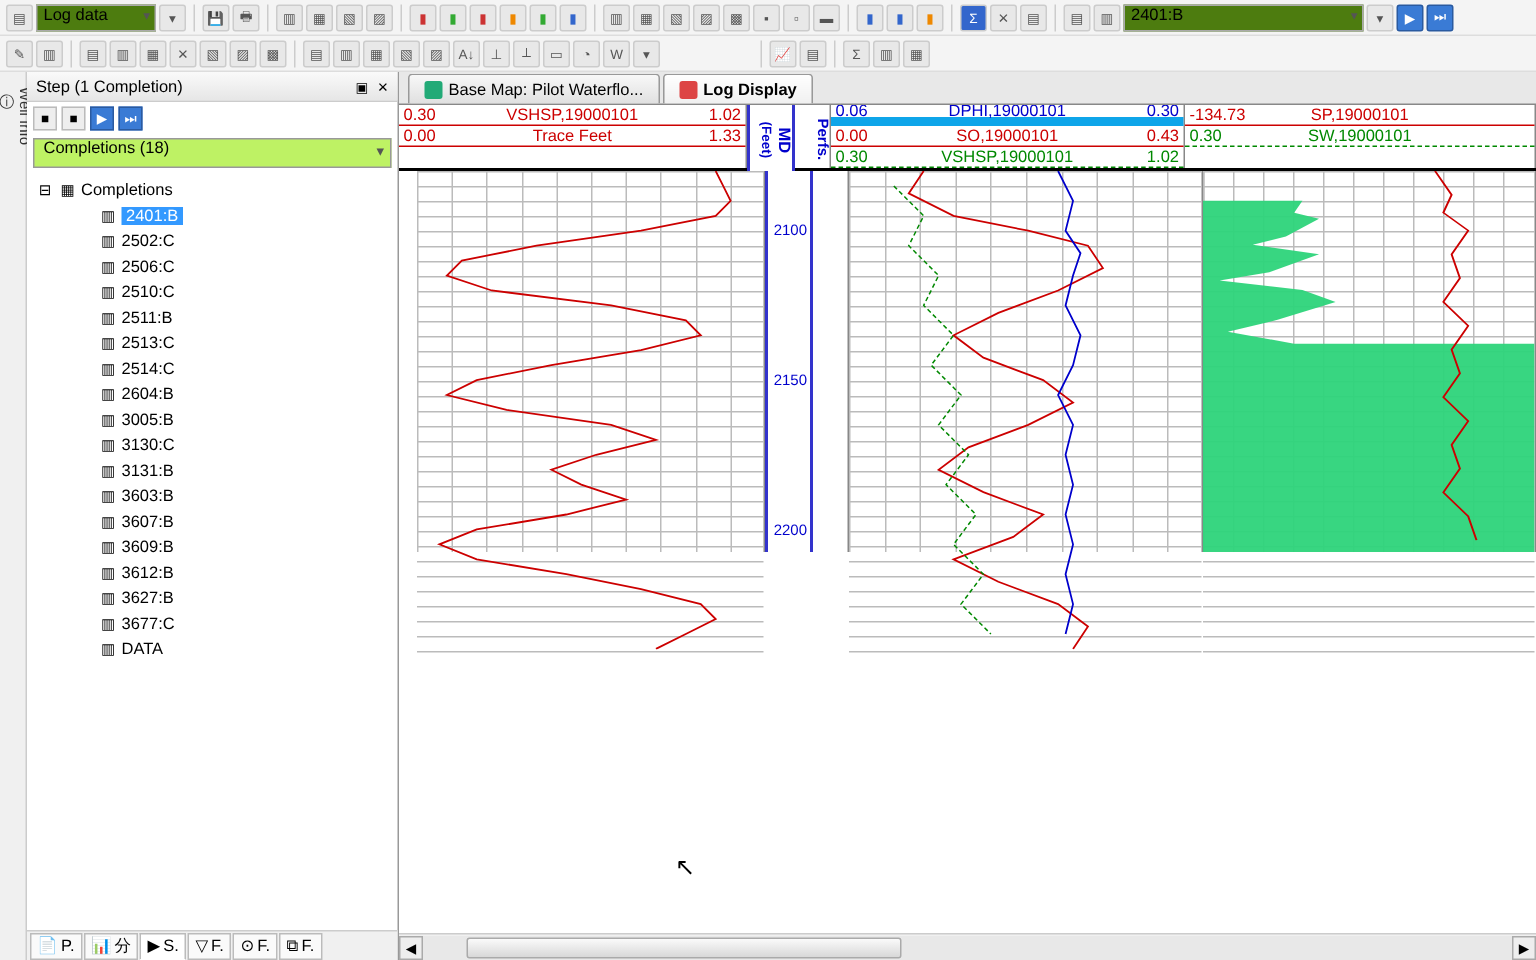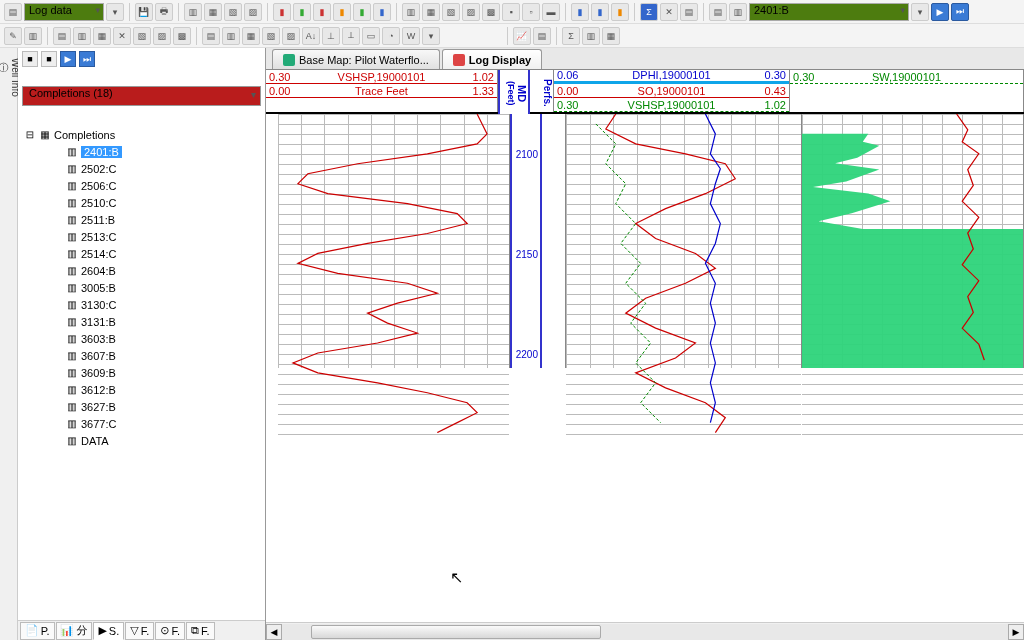--- a/index.html
+++ b/index.html
@@ -14,21 +14,21 @@
 .main { flex: 1; display: flex; min-height: 0; }
 
 .wellinfo-tab { width: 18px; background: #f0f0f0; border-right: 1px solid #ccc; display:flex; align-items:flex-start; justify-content:center; padding-top:6px; }
 .wellinfo-tab span { writing-mode: vertical-rl; font-size:10px; color:#333; }
 
 .left-panel { width: 248px; background: white; border-right: 1px solid #999; display:flex; flex-direction:column; }
 .panel-header { height: 20px; background: linear-gradient(#fafafa,#e6e6e6); border-bottom: 1px solid #ccc; display:flex; align-items:center; padding: 0 6px; justify-content: space-between; }
 .panel-ctrlrow { height: 22px; display:flex; align-items:center; padding:0 4px; gap:3px; }
 .pb { width:16px; height:16px; border:1px solid #bbb; background:#eee; display:flex; align-items:center; justify-content:center; font-size:9px; cursor:pointer; }
 .pb-blue { background:#3a7bd5; color:white; border-color:#2a5aa0;}
-.panel-combo { height:20px; border:1px solid #999; background:#b91c1c; margin:16px 4px; padding:0 36px 0 6px; position:relative; }
+.panel-combo { height:20px; border:1px solid #999; background:#bef264; margin:2px 4px; padding:0 36px 0 6px; position:relative; }
 .panel-combo::after { content:"▾"; position:absolute; right:4px; top:2px; font-size:10px; color:#555;}
 .tree { flex:1; overflow:auto; padding:4px 2px; }
 .tree-node { display:flex; align-items:center; height:17px; padding-left:4px; gap:3px; cursor:pointer; }
 .tree-leaf { padding-left: 46px; }
 .tree-icon { width:12px; height:12px; display:flex; align-items:center; justify-content:center; font-size:10px; }
 .sel { background:#3399ff; color:white; }
 
 .bottom-tabs { height: 20px; border-top:1px solid #ccc; display:flex; align-items:center; gap:1px; padding:0 2px; background:#f0f0f0;}
 .btab { height:18px; padding:0 4px; border:1px solid #bbb; background:#fafafa; display:flex; align-items:center; gap:2px; font-size:10px; cursor:pointer;}
 .btab.active { background:white; border-bottom-color:white;}
@@ -37,23 +37,23 @@
 .doc-tabs { height: 22px; background:#e8e8e8; display:flex; align-items:flex-end; padding-left:6px; gap:2px; border-bottom:1px solid #888;}
 .doc-tab { height:20px; padding:0 10px; background:linear-gradient(#f8f8f8,#e0e0e0); border:1px solid #999; border-bottom:none; border-radius:3px 3px 0 0; display:flex; align-items:center; gap:4px; cursor:pointer;}
 .doc-tab.active { background:linear-gradient(#fff,#f0f0f0); font-weight:bold;}
 .doc-tab .ti { width:12px; height:12px; }
 
 .log-display { flex:1; background:white; position:relative; overflow:hidden; display:flex; flex-direction:column;}
 .track-headers { height:44px; display:flex; border-bottom:2px solid #000;}
 .track-body { flex:1; display:flex; position:relative; min-height:0;padding-left:12px;}
 
 .track { border-right:1px solid #888; position:relative; }
-.th-line { height:14px; display:flex; justify-content:space-between; align-items:flex-end; padding:0 3px; font-size:10px; border-bottom:1px solid #ccc;}
+.th-line { height:14px; display:flex; justify-content:space-between; align-items:center; padding:0 3px; font-size:10px; border-bottom:1px solid #ccc;}
 .th-line.red { color:#c00; border-bottom:1px solid #c00;}
-.th-line.blue { color:#00c; border-bottom:3px solid #0ea5e9;}
+.th-line.blue { color:#00c; border-bottom:6px solid #0ea5e9;}
 .th-line.green { color:#080; border-bottom:1px dashed #080;}
 .th-line .center { position:absolute; left:50%; transform:translateX(-50%);}
 
 .depth-col { width:32px; display:flex; flex-direction:column; align-items:center; justify-content:flex-start; border-right:2px solid #3333cc; border-left:2px solid #3333cc; background:white; font-size:10px; color:#00c;}
 .depth-col.header { writing-mode: vertical-rl; font-weight:bold; padding-top:3px; height:44px;}
 .perfs-col { width:24px; border-right:1px solid #888; writing-mode:vertical-rl; text-align:center; font-size:10px; color:#00c; font-weight:bold; padding-top:3px;}
 
 .grid-bg { position:absolute; inset:0; }
 .grid-bg .hline { position:absolute; left:0; right:0; height:1px; background:#bbb;}
 .grid-bg .vline { position:absolute; top:0; bottom:0; width:1px; background:#bbb;}
@@ -152,20 +152,24 @@
   <div class="tb-btn">▦</div>
 </div>
 
 <div class="main">
   <div class="wellinfo-tab">
     <span>ⓘ</span>
     <span style="margin-top:4px">Well Info</span>
   </div>
 
   <div class="left-panel">
+    <div class="panel-header">
+      <span>Step (1 Completion)</span>
+      <span><span style="font-size:9px;margin-right:6px">▣</span><span style="font-size:9px">✕</span></span>
+    </div>
     <div class="panel-ctrlrow">
       <div class="pb">■</div>
       <div class="pb">■</div>
       <div class="pb pb-blue">▶</div>
       <div class="pb pb-blue">⏭</div>
     </div>
     <div class="panel-combo">Completions (18)</div>
     <div class="tree">
       <div class="tree-node">
         <span class="tree-icon">⊟</span>
@@ -317,20 +321,25 @@
               <span class="center">SO,19000101</span>
               <span>0.43</span>
             </div>
             <div class="th-line green">
               <span>0.30</span>
               <span class="center">VSHSP,19000101</span>
               <span>1.02</span>
             </div>
           </div>
         <div class="track" style="flex:1" id="t3h">
+            <div class="th-line red">
+              <span>-134.73</span>
+              <span class="center">SP,19000101</span>
+              <span></span>
+            </div>
             <div class="th-line green">
               <span>0.30</span>
               <span class="center">SW,19000101</span>
               <span></span>
             </div>
           </div>
       </div>
 
       <div class="track-body">
 

